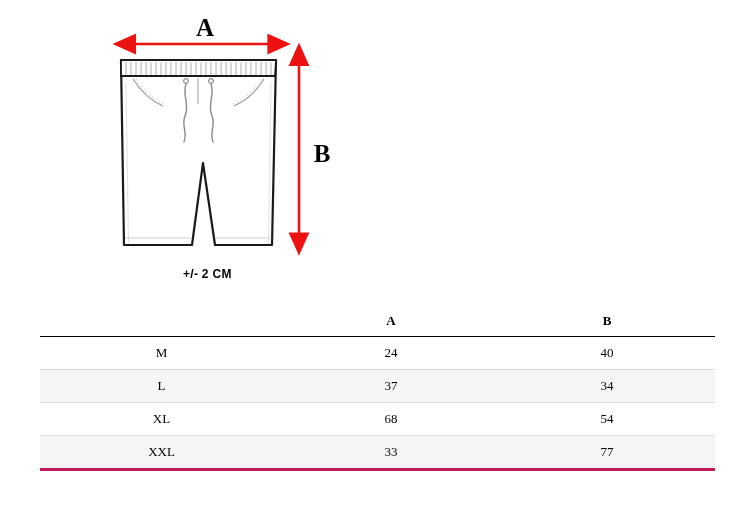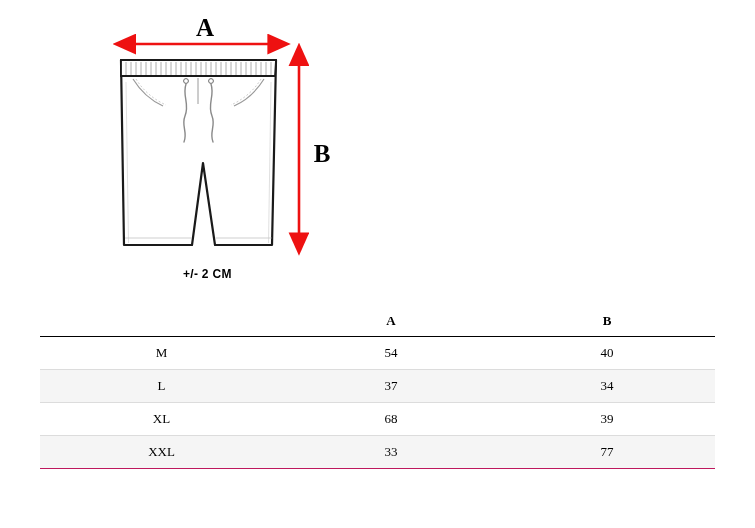--- a/index.html
+++ b/index.html
@@ -61,21 +61,21 @@
     border-bottom: 1px solid #000;
     height: 30px;
   }
   #size-table tbody tr {
     border-bottom: 1px solid #dcdcdc;
   }
   #size-table tbody tr.alt {
     background: #f5f5f5;
   }
   #size-table tbody tr:last-child {
-    border-bottom: 1px solid #be185d;
+    border-bottom: 3px solid #be185d;
   }
   .col-size { width: 36%; }
   .col-a    { width: 32%; }
   .col-b    { width: 32%; }
 </style>
 </head>
 <body>
 
 <div id="diagram">
   <svg width="400" height="300" viewBox="0 0 400 300" xmlns="http://www.w3.org/2000/svg">
@@ -167,32 +167,32 @@
   <thead>
     <tr>
       <th class="col-size"></th>
       <th class="col-a">A</th>
       <th class="col-b">B</th>
     </tr>
   </thead>
   <tbody>
     <tr>
       <td class="col-size">M</td>
-      <td class="col-a">54</td>
+      <td class="col-a">24</td>
       <td class="col-b">40</td>
     </tr>
     <tr class="alt">
       <td class="col-size">L</td>
       <td class="col-a">37</td>
       <td class="col-b">34</td>
     </tr>
     <tr>
       <td class="col-size">XL</td>
       <td class="col-a">68</td>
-      <td class="col-b">39</td>
+      <td class="col-b">54</td>
     </tr>
     <tr class="alt">
       <td class="col-size">XXL</td>
       <td class="col-a">33</td>
       <td class="col-b">77</td>
     </tr>
   </tbody>
 </table>
 
 </body></html>

